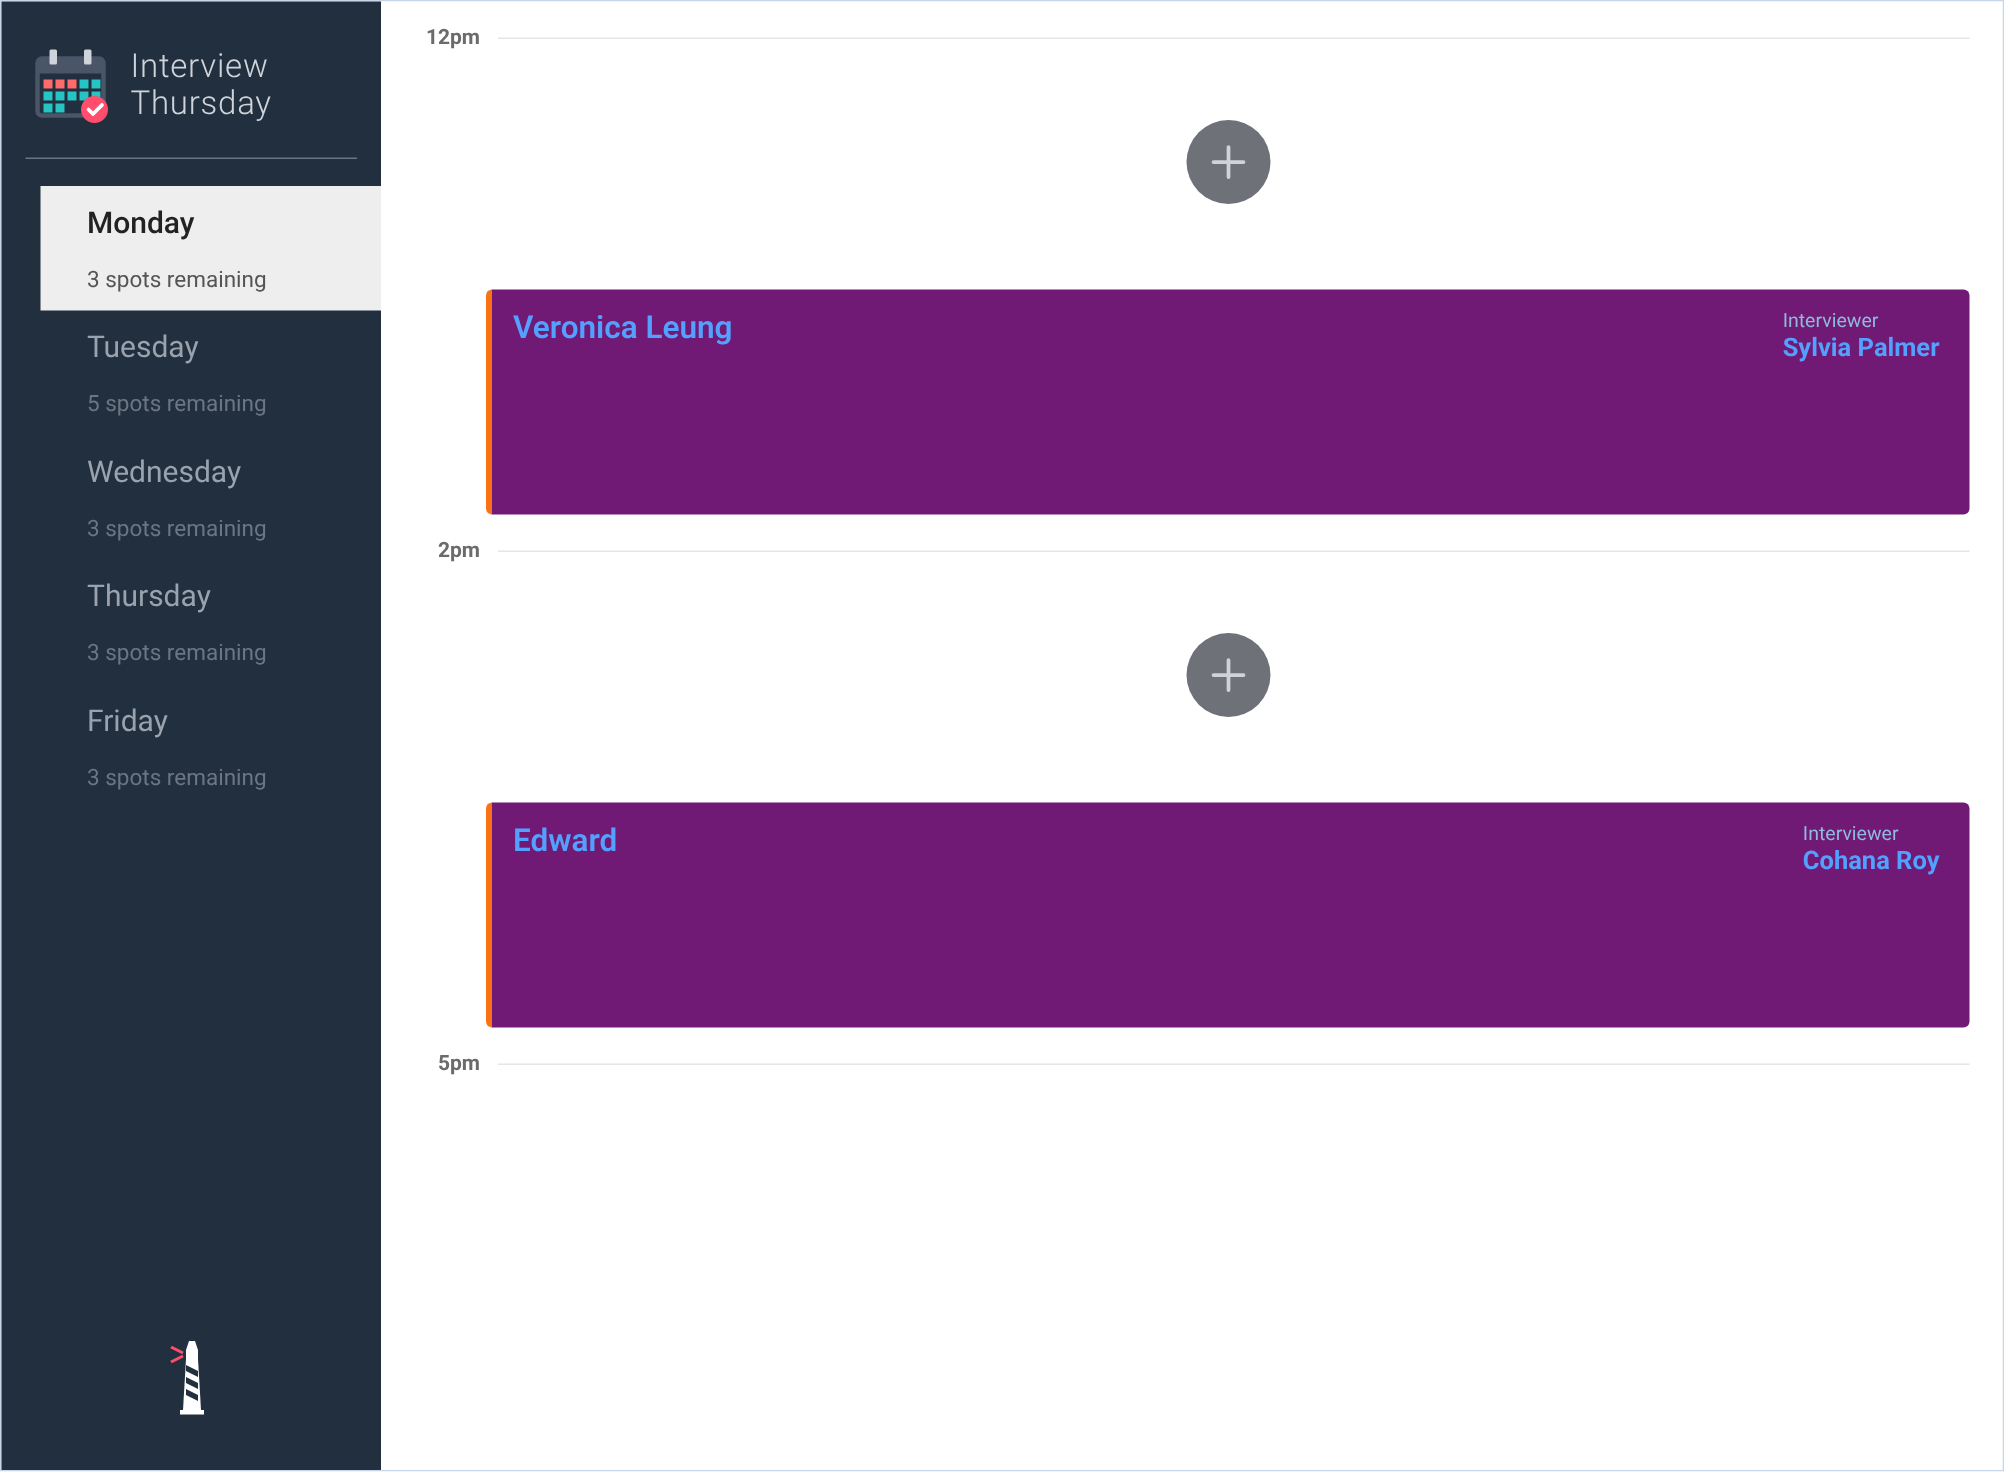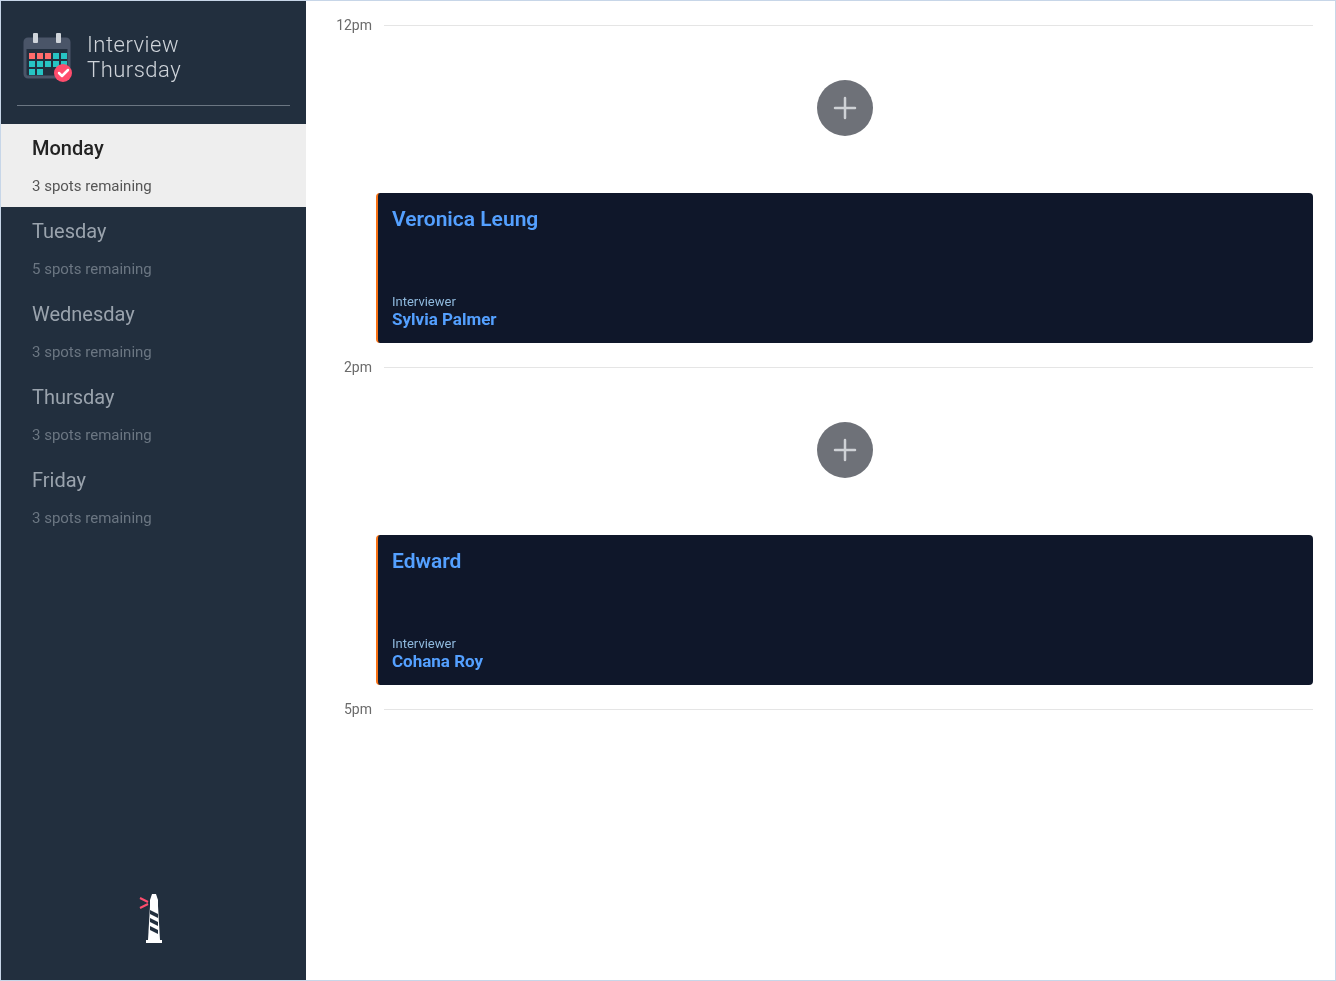--- a/index.html
+++ b/index.html
@@ -13,21 +13,21 @@
     overflow: hidden;
   }
   .app {
     display: flex;
     width: 100%;
     height: 100%;
     border: 1px solid #c7d6e8;
   }
   
   .sidebar {
-    width: 305px;
+    width: 253px;
     background: #222f3e;
     color: #d9dde2;
     display: flex;
     flex-direction: column;
     position: relative;
   }
   .logo-wrap {
     padding: 28px 18px 12px 18px;
     display: flex;
     align-items: center;
@@ -39,21 +39,21 @@
     font-weight: 300;
     color: #cfd4da;
     line-height: 1.15;
     letter-spacing: 0.5px;
   }
   .sidebar-sep {
     border: none;
     border-top: 1px solid #6b7682;
     margin: 8px 16px 18px 16px;
   }
-  .day-list { list-style: none; }
+  .day-list { list-style: none; padding-left: 26px; }
   .day-item {
     padding: 12px 16px 12px 31px;
     cursor: pointer;
   }
   .day-item.selected {
     background: #eeeeee;
   }
   .day-item .day-name {
     font-size: 20px;
     font-weight: 400;
@@ -89,21 +89,21 @@
     min-height: 168px;
   }
   .slot-header {
     display: flex;
     align-items: center;
     gap: 12px;
     padding: 6px 0 0 0;
   }
   .slot-time {
     font-size: 14px;
-    font-weight: 400;
+    font-weight: 700;
     color: #6b6b6b;
     min-width: 38px;
     text-align: right;
     margin-left: 6px;
   }
   .slot-rule {
     flex: 1;
     border-top: 1px solid #e5e5e5;
     height: 0;
   }
@@ -126,26 +126,26 @@
     background: #6e7178;
     display: flex;
     align-items: center;
     justify-content: center;
     cursor: pointer;
     color: #cfd2d6;
   }
   .add-btn svg { display:block; }
   .appointment {
     flex: 1;
-    background: #0f172a;
-    border-left: 2px solid #f97316;
+    background: #701a75;
+    border-left: 4px solid #f97316;
     border-radius: 4px;
     padding: 14px 20px 14px 14px;
     display: flex;
-    flex-direction: column;
+    flex-direction: row;
     justify-content: space-between;
     min-height: 150px;
   }
   .apt-student {
     font-size: 21px;
     font-weight: 600;
     color: #54a0ff;
   }
   .apt-interviewer-label {
     font-size: 13px;

